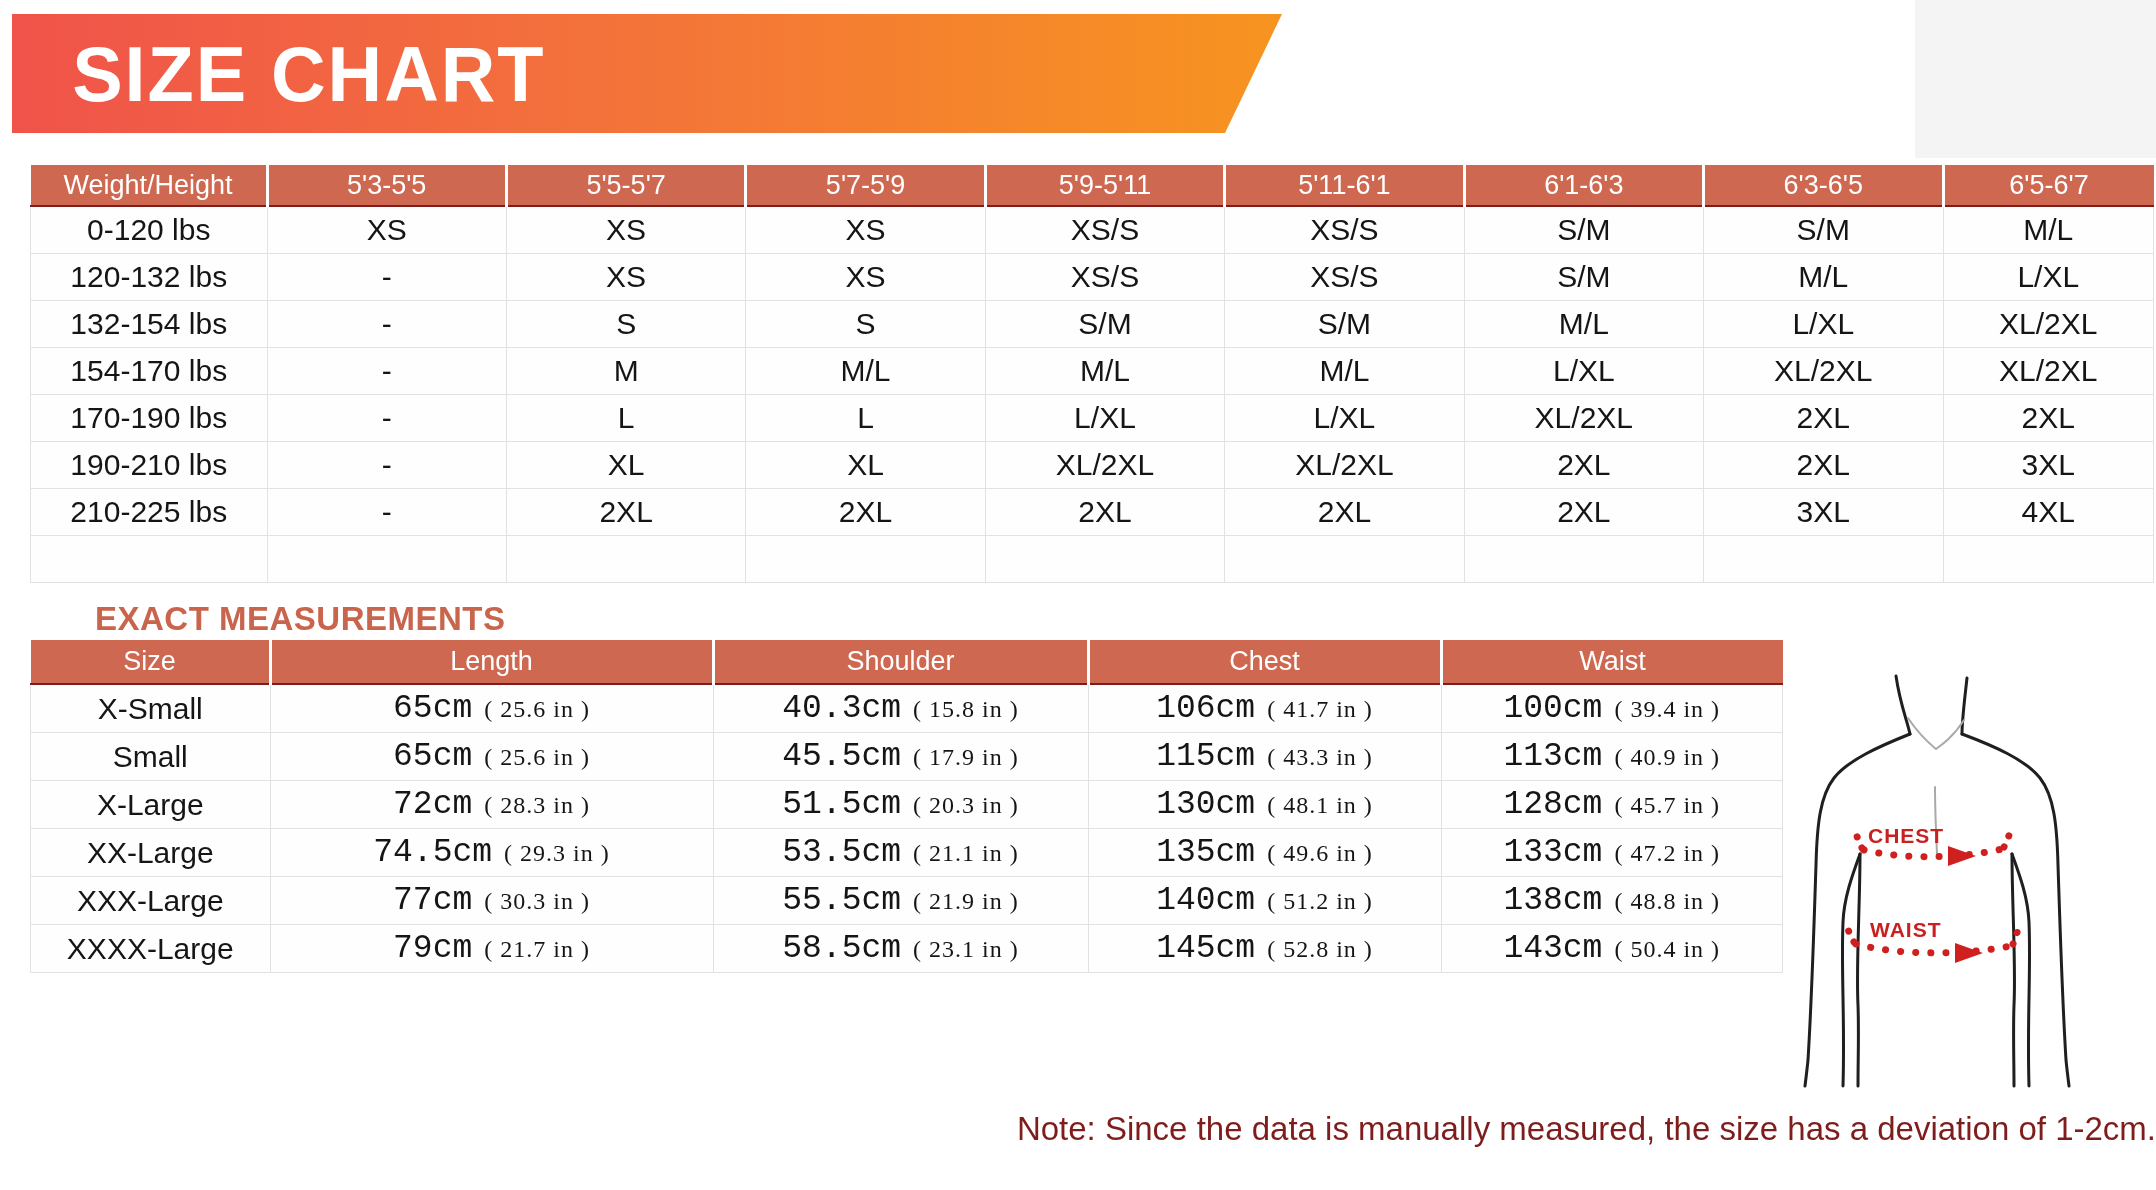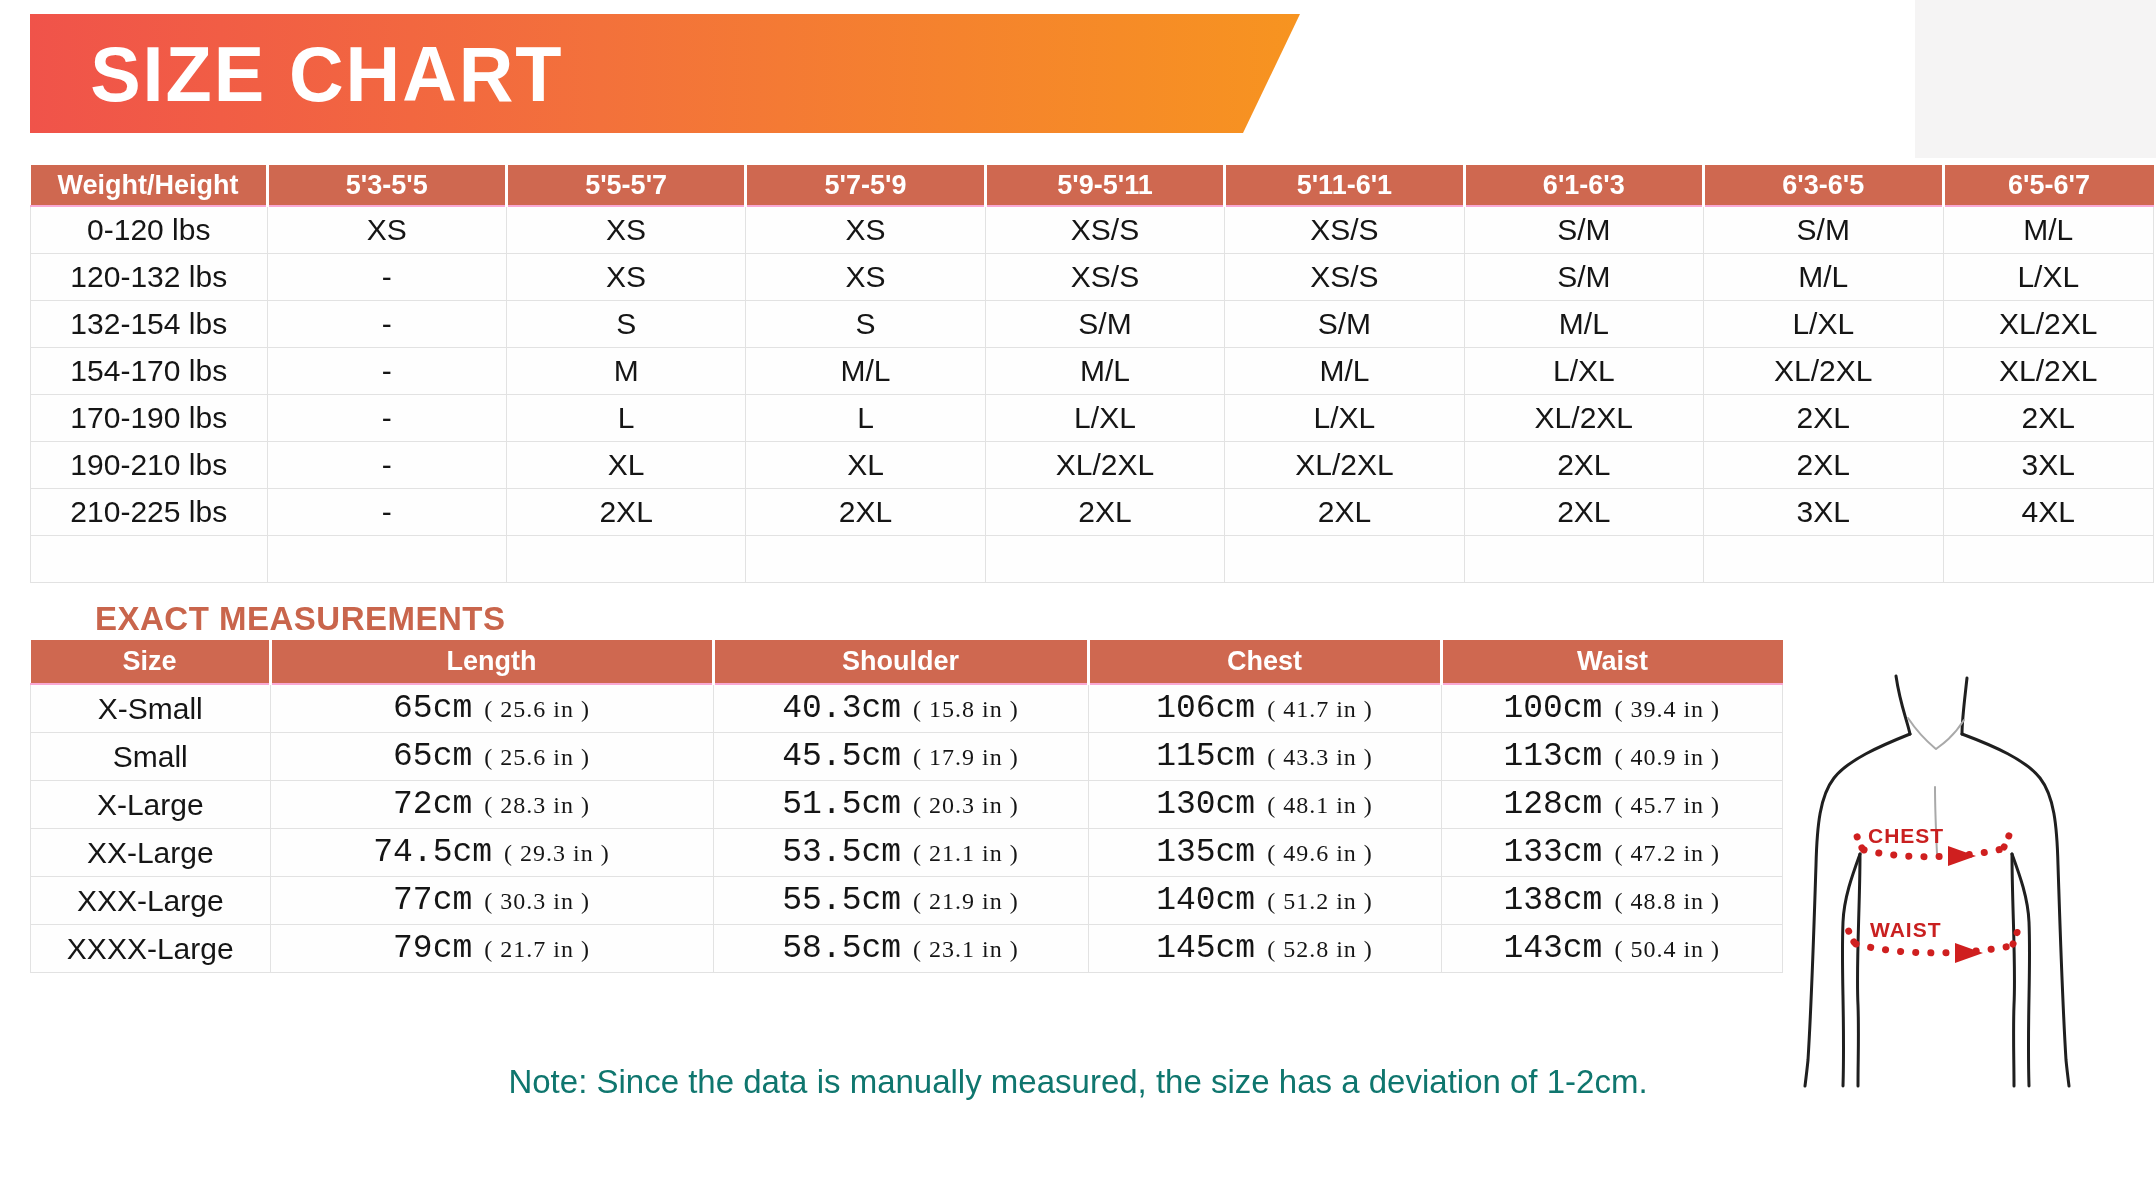--- a/index.html
+++ b/index.html
@@ -2,37 +2,37 @@
 <html><head>
 <meta charset="utf-8">
 <style>
   html,body{margin:0;padding:0;background:#fff;}
   .page{
     position:relative;width:2156px;height:1190px;background:#ffffff;
     font-family:"Liberation Sans",sans-serif;overflow:hidden;
   }
   
   .banner{
-    position:absolute;left:30px;top:14px;width:1270px;height:119px;
+    position:absolute;left:12px;top:14px;width:1270px;height:119px;
     background:linear-gradient(90deg,#f0534a 0%,#f3713b 45%,#f79420 100%);
     clip-path:polygon(0 0,100% 0,calc(100% - 57px) 100%,0 100%);
     display:flex;align-items:center;
   }
   .banner-title{
     color:#ffffff;font-size:78px;font-weight:800;letter-spacing:2px;
     padding-left:62px;line-height:1;transform:scaleX(0.97);transform-origin:left center;
   }
   .corner-block{
     position:absolute;top:0;right:0;width:241px;height:158px;background:#f5f4f4;
   }
   
   table{border-collapse:collapse;table-layout:fixed;background:#fff;}
   th{
-    background:#cf6850;color:#ffffff;font-weight:bold;font-size:27px;
-    border-right:3px solid #ffffff;border-bottom:2px solid #f9a8d4;
+    background:#cf6850;color:#ffffff;font-weight:normal;font-size:27px;
+    border-right:3px solid #ffffff;border-bottom:2px solid #7f1d1d;
     text-align:center;vertical-align:middle;padding:0;
   }
   th:last-child{border-right:none;}
   td{
     background:#fefefe;border:1px solid #e2e2e2;color:#151515;
     font-size:30px;text-align:center;vertical-align:middle;padding:0;
   }
   
   .tbl-weight{position:absolute;left:30px;top:165px;width:2124px;}
   .tbl-weight th{height:40px;}
@@ -50,22 +50,22 @@
   .tbl-measure td{height:47px;}
   .tbl-measure th:nth-child(1){width:238px;}
   .tbl-measure th:nth-child(2){width:440px;}
   .tbl-measure th:nth-child(3){width:372px;}
   .tbl-measure th:nth-child(4){width:350px;}
   .tbl-measure th:nth-child(5){width:340px;}
   .cm{font-family:Liberation Mono, monospace;font-size:33px;margin-right:12px;text-align:right;}
   .in{font-family:Liberation Serif, serif;font-size:24px;letter-spacing:1px;}
   
   .note{
-    position:absolute;left:0;top:1063px;width:100%;text-align:center;
-    color:#0f766e;font-size:33px;
+    position:absolute;left:0;top:1110px;width:100%;text-align:right;
+    color:#7f1d1d;font-size:33px;
   }
   
   .diagram{position:absolute;left:1780px;top:660px;width:376px;height:430px;}
   .outline{fill:none;stroke:#1f1f1f;stroke-width:3;stroke-linecap:round;}
   .innerline{fill:none;stroke:#a9a9a9;stroke-width:2;stroke-linecap:round;}
   .dots{fill:none;stroke:#cf1f1f;stroke-width:7;stroke-linecap:round;stroke-dasharray:0.1 15;}
   .dots-small{fill:none;stroke:#cf1f1f;stroke-width:7;stroke-linecap:round;stroke-dasharray:0.1 12;}
   .measure-label{fill:#c92020;font-family:"Liberation Sans",sans-serif;font-size:21px;font-weight:bold;letter-spacing:1px;}
   .arrow{fill:#cf1f1f;}
 </style>

